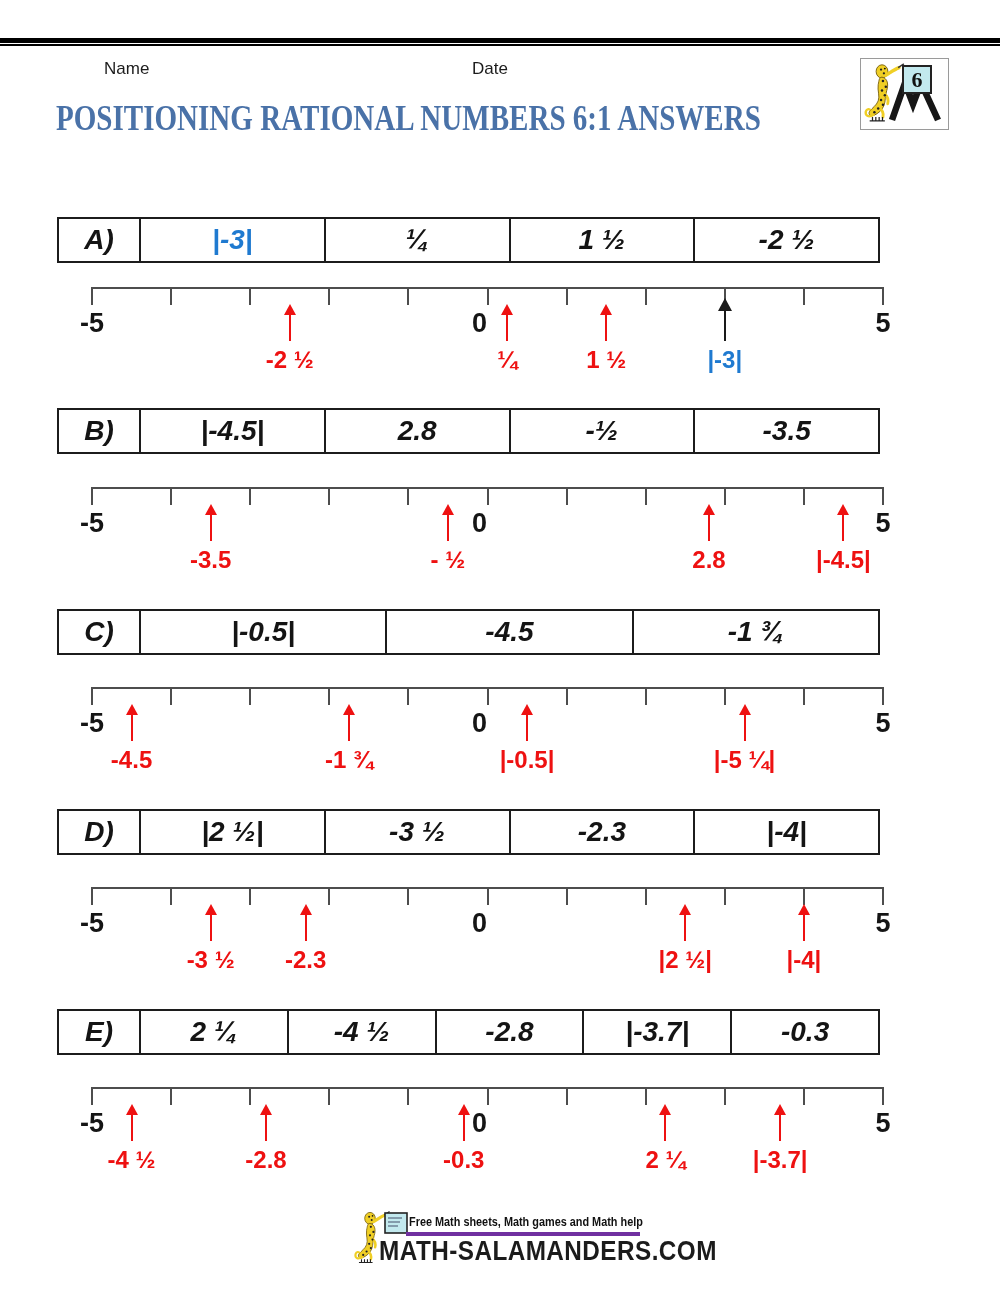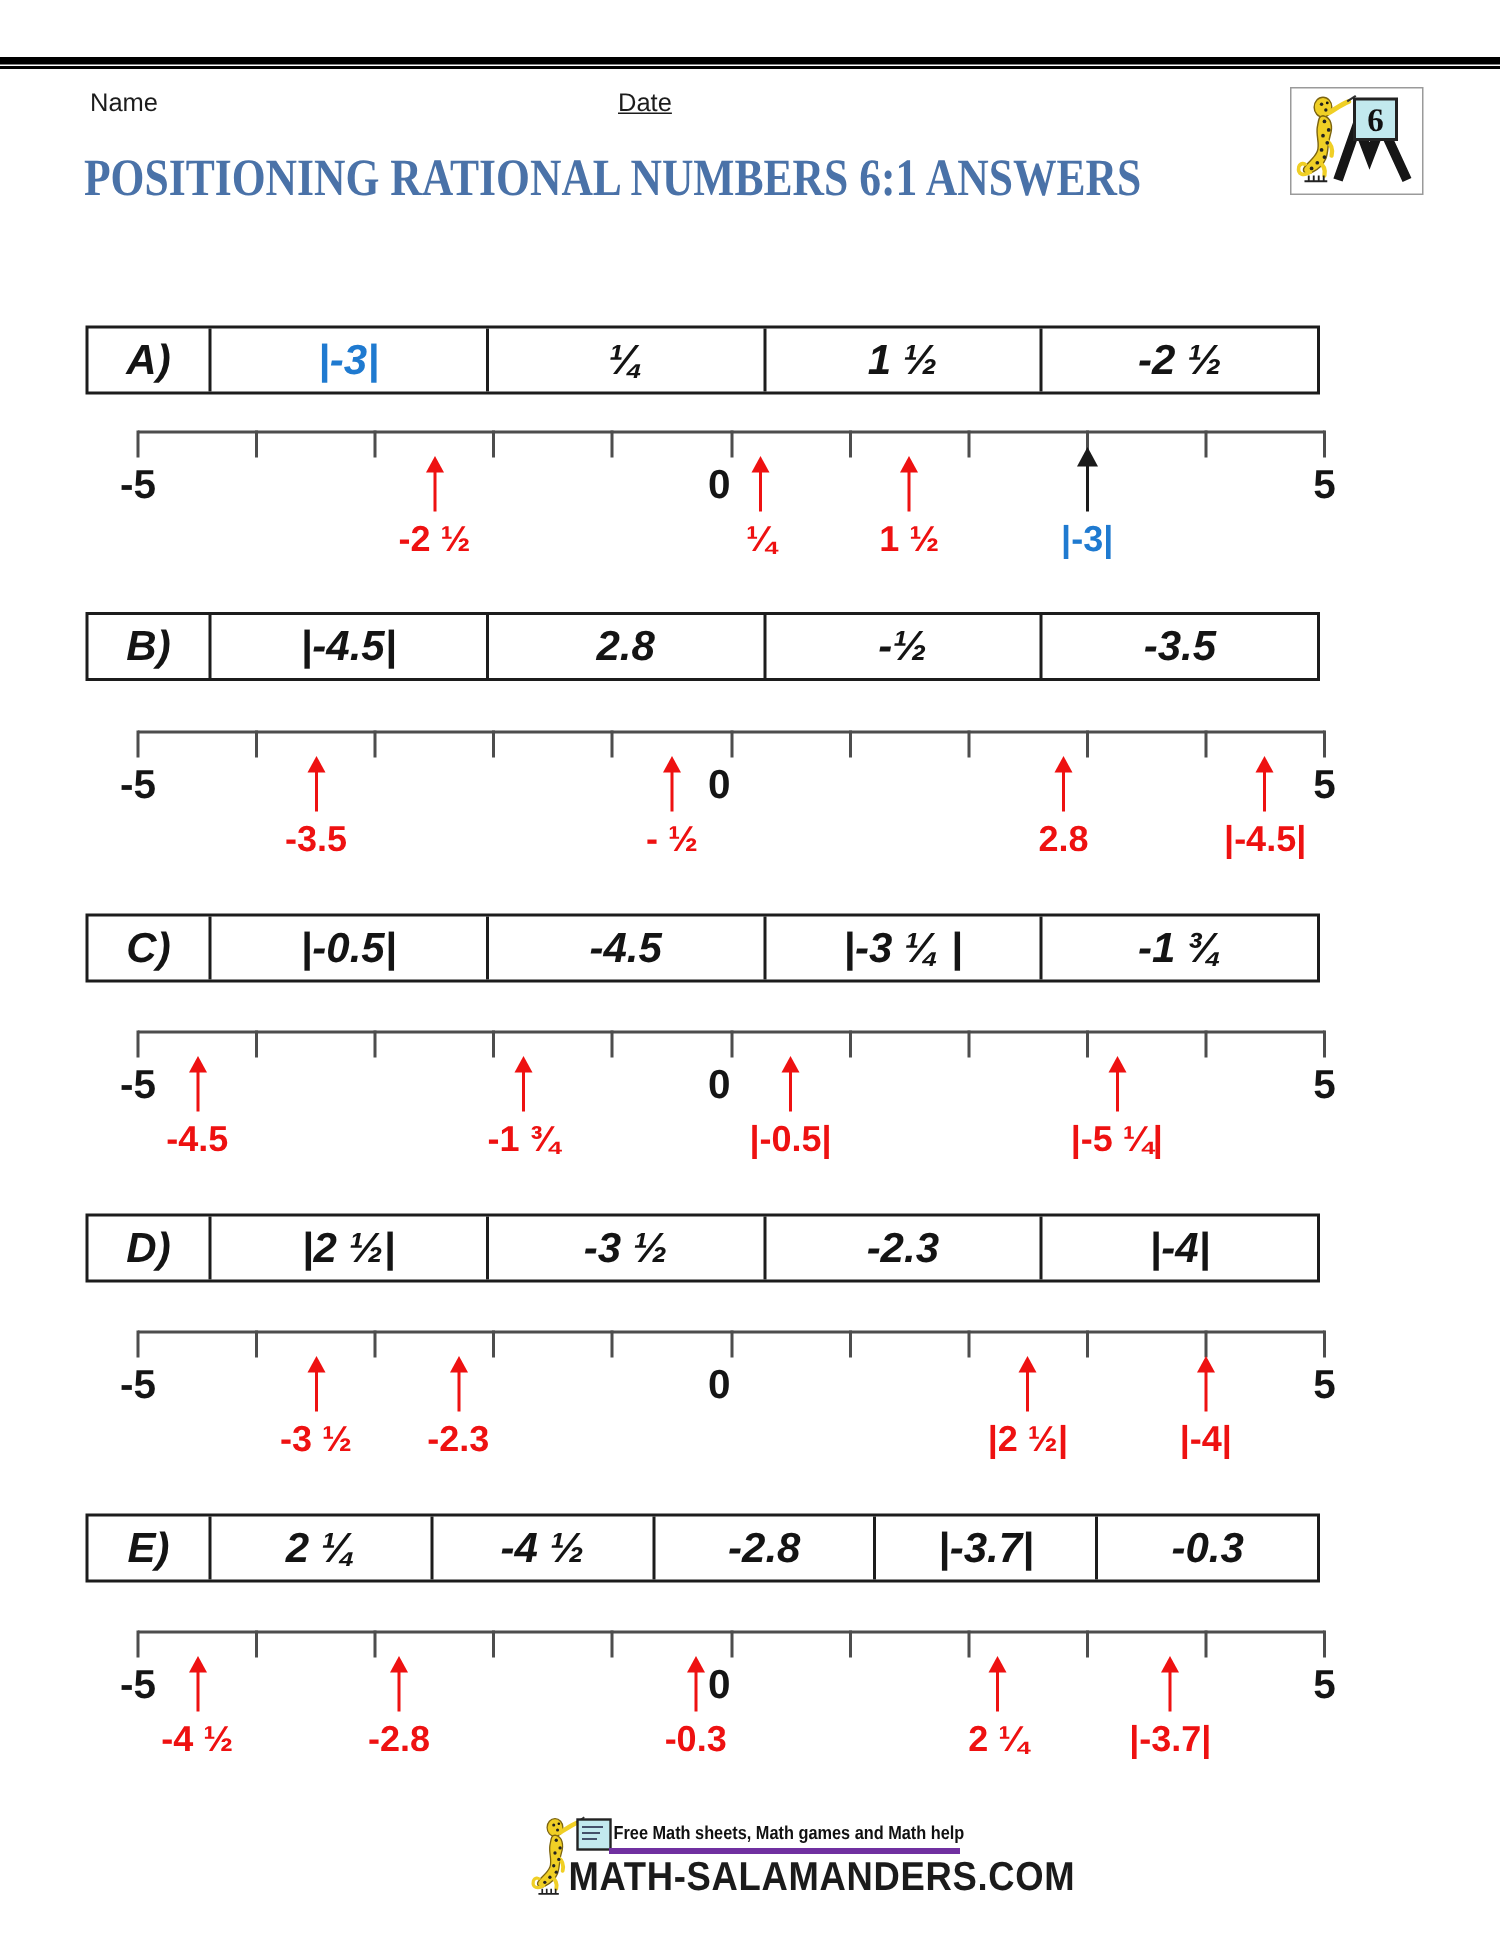--- a/index.html
+++ b/index.html
@@ -3,23 +3,23 @@
 <meta charset="utf-8">
 <style>
   html,body{margin:0;padding:0;background:#fff;}
   .page{position:relative;width:1000px;height:1294px;background:#ffffff;overflow:hidden;
         font-family:"Liberation Sans",sans-serif;color:#141414;}
 
   
   .topbar{position:absolute;left:0;top:38px;width:1000px;height:8px;box-sizing:border-box;
           border-top:5px solid #000;border-bottom:2px solid #000;}
 
-  .field-label{position:absolute;font-size:17px;color:#1c1c1c;}
+  .field-label{position:absolute;font-size:17px;color:#1c1c1c;margin-left:44px;}
   .name-label{left:60px;top:59px;}
-  .date-label{left:412px;top:59px;text-decoration:underline;}
+  .date-label{left:428px;top:59px;}
 
   
   .logo-box{position:absolute;left:860px;top:58px;width:89px;height:72px;border:1px solid #9a9a9a;
             background:#fff;box-sizing:border-box;}
   .logo-art{position:absolute;left:0;top:0;}
   .logo-number{position:absolute;left:42px;top:7px;width:28px;height:27px;display:flex;align-items:center;
                justify-content:center;font-family:"Liberation Serif",serif;font-weight:700;font-size:22px;color:#111;}
 
   .title{position:absolute;left:56px;top:99px;margin:0;font-family:"Liberation Serif",serif;
          font-weight:600;font-size:35px;color:var(--titleblue,#4a72a8);white-space:nowrap;
@@ -201,21 +201,20 @@
             <span class="stem"></span>
             <div class="ans-label" style="color: rgb(238, 17, 17);">|-4.5|</div>
           </div>
         </div>
       </section>
       <section class="section" style="top: 609px;">
         <div class="row">
           <div class="cell label-cell">C)</div>
           <div class="cell value-cell">|-0.5|</div>
           <div class="cell value-cell">-4.5</div>
-          <div class="cell value-cell">|-3 ¼ |</div>
           <div class="cell value-cell">-1 ¾</div>
         </div>
         <div class="numberline" style="top: 78px; left: 35px; width: 791px;">
           <div class="nl-line"></div>
           <div class="tick" style="left: -1px;"></div>
           <div class="tick" style="left: 78.1px;"></div>
           <div class="tick" style="left: 157.2px;"></div>
           <div class="tick" style="left: 236.3px;"></div>
           <div class="tick" style="left: 315.4px;"></div>
           <div class="tick" style="left: 394.5px;"></div>

